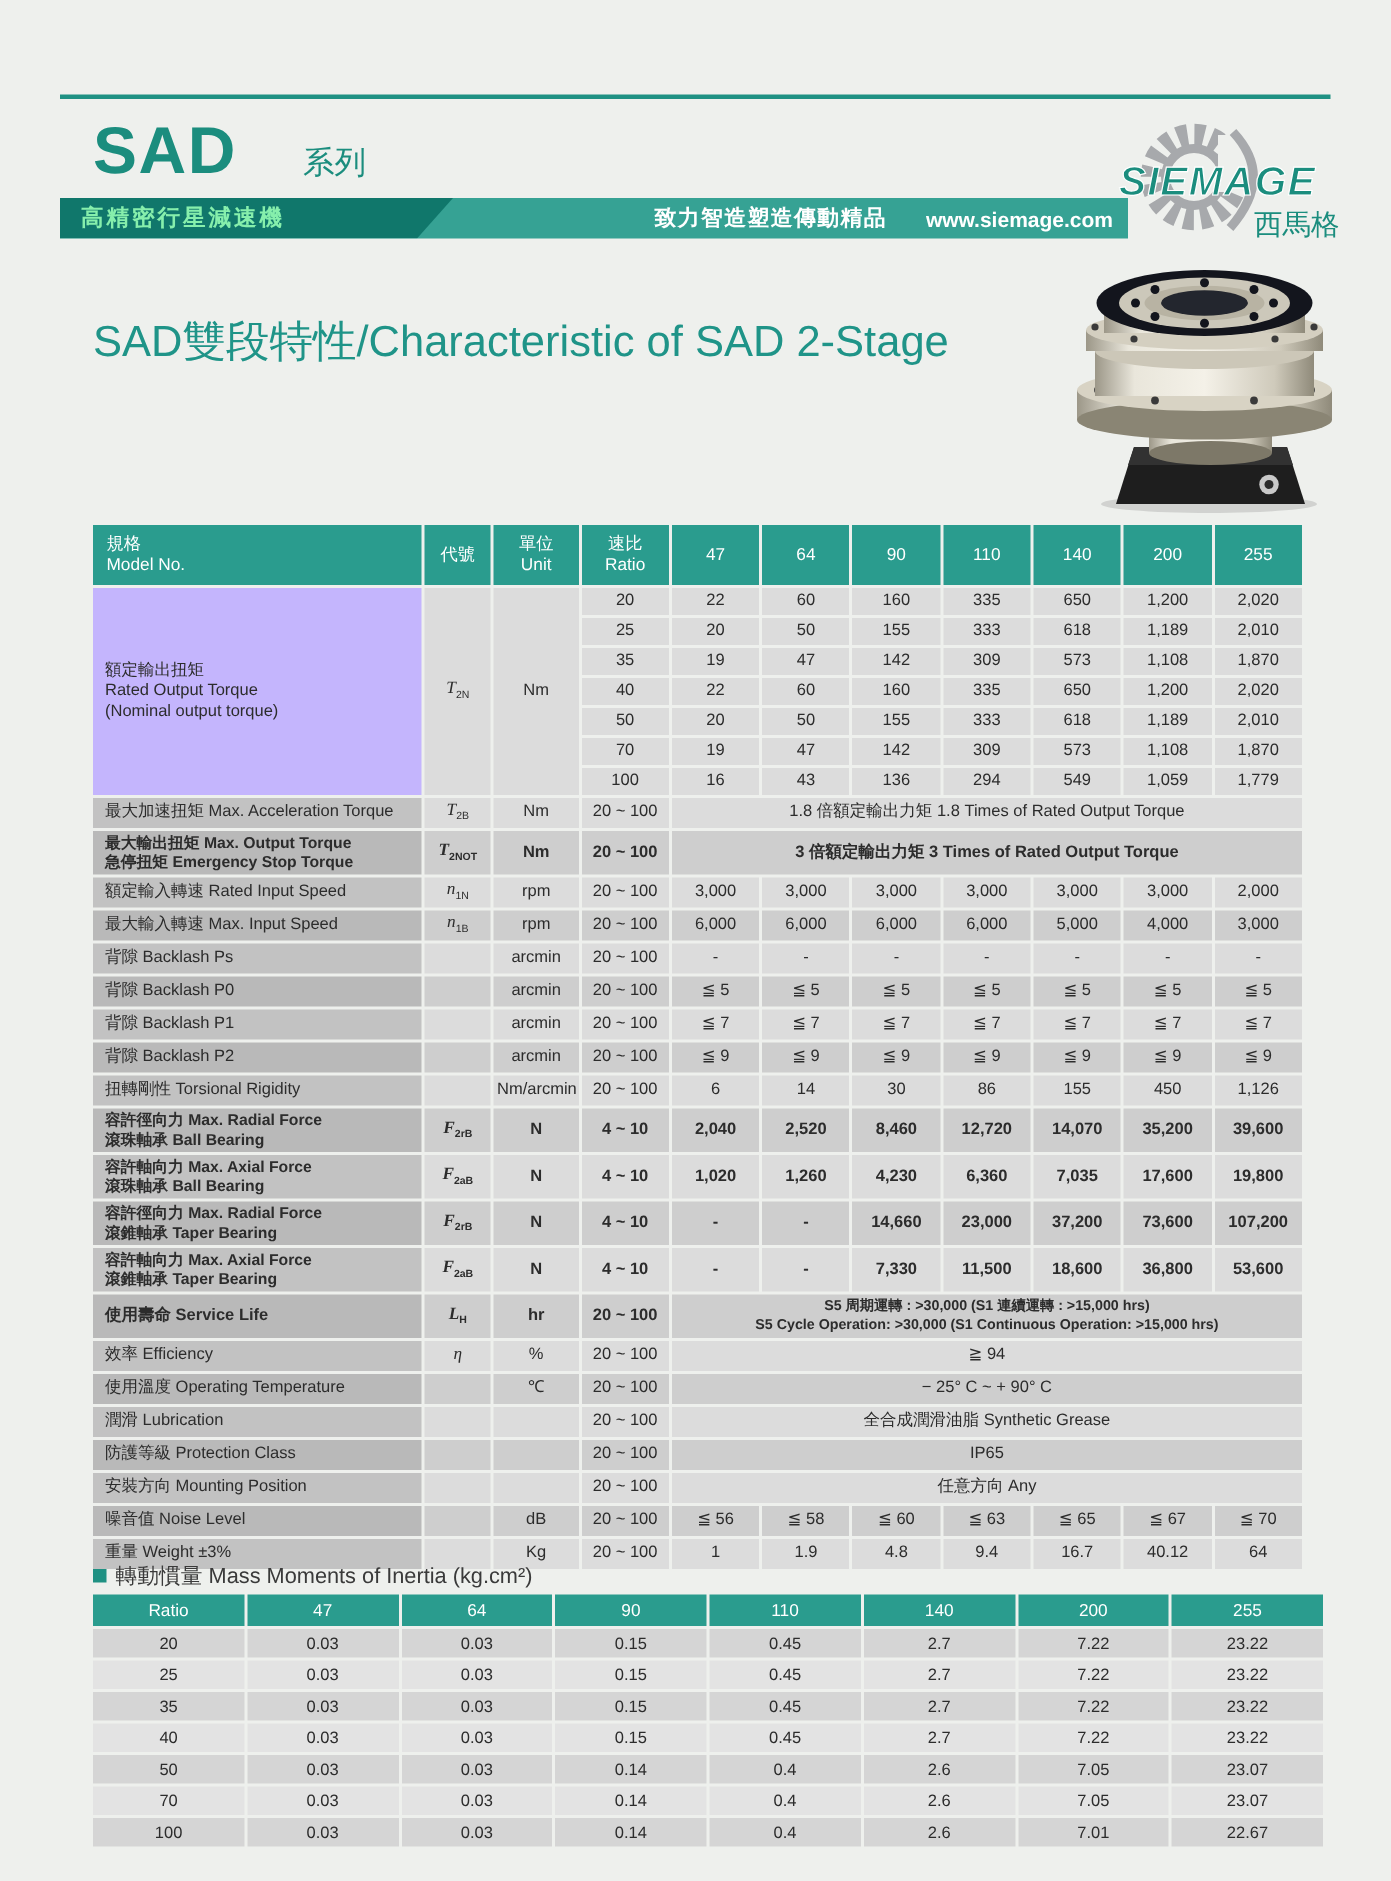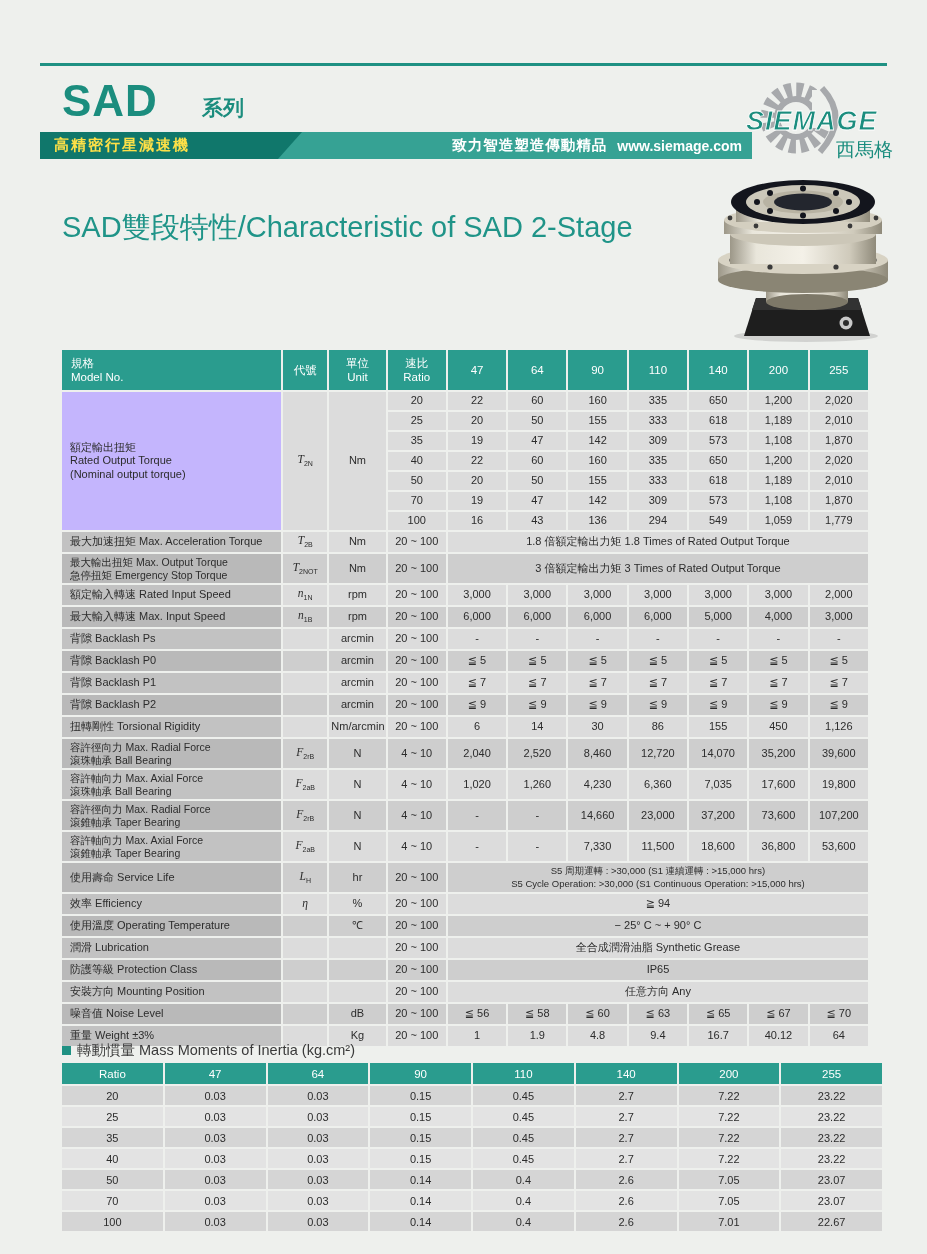--- a/index.html
+++ b/index.html
@@ -5,50 +5,50 @@
   html,body{margin:0;padding:0;}
   body{width:927px;height:1254px;background:#eef0ed;font-family:"Liberation Sans",sans-serif;color:#333;}
   .page{position:relative;width:927px;height:1254px;overflow:hidden;margin-top:48px;}
   .rule{position:absolute;left:40px;width:847px;background:#1f9183;}
   .rule.top{top:15px;height:3px;}
   .rule.bottom{top:1245px;height:2px;}
 
   
   .masthead{position:absolute;left:62px;top:34px;width:820px;height:50px;}
   .series{position:absolute;left:0;top:-6px;font-size:44px;font-weight:bold;color:#1b8d7e;letter-spacing:1px;}
-  .series-suffix{position:absolute;left:140px;top:12px;font-size:21px;font-weight:bold;color:#1b8d7e;text-align:right;}
+  .series-suffix{position:absolute;left:140px;top:12px;font-size:21px;font-weight:normal;color:#1b8d7e;text-align:right;}
   .tagline{position:absolute;left:218px;top:2px;color:#1b8d7e;}
   .tagline .zh{font-size:16px;font-weight:bold;font-family:"Liberation Serif",serif;}
   .tagline .en{font-size:10.5px;font-weight:bold;margin-top:2px;}
 
   
   .banner{position:absolute;left:40px;top:84px;width:712px;height:27px;background:#36a294;}
   .banner-dark{position:absolute;left:0;top:0;width:262px;height:27px;background:#10776b;
     clip-path:polygon(0 0,262px 0,238px 27px,0 27px);display:flex;align-items:center;}
-  .banner-dark span{color:#fde047;font-size:15px;font-family:"Liberation Serif",serif;font-weight:bold;padding-left:14px;letter-spacing:2px;}
-  .banner-right{position:absolute;right:10px;top:0;height:27px;display:flex;align-items:center;gap:10px;color:#fff;}
+  .banner-dark span{color:#86efac;font-size:15px;font-family:"Liberation Serif",serif;font-weight:bold;padding-left:14px;letter-spacing:2px;}
+  .banner-right{position:absolute;right:10px;top:0;height:27px;display:flex;align-items:center;gap:26px;color:#fff;}
   .banner-right .zh{font-size:14.5px;font-weight:bold;letter-spacing:1px;}
   .banner-right .url{font-size:14px;font-weight:bold;}
 
   
   .logo{position:absolute;left:738px;top:24px;width:160px;height:95px;}
   .logo svg{display:block;}
 
   
   .page-title{position:absolute;left:62px;top:160px;font-size:29px;color:#1f9488;font-weight:normal;margin:0;}
   .photo{position:absolute;left:686px;top:112px;width:228px;height:182px;}
 
   
   table{border-collapse:separate;border-spacing:2px;table-layout:fixed;}
   #spec-table{position:absolute;left:60px;top:300px;width:810px;}
   #spec-table th{background:#2a9c8e;color:#fff;font-weight:normal;font-size:11.5px;height:36px;line-height:1.25;vertical-align:middle;text-align:center;padding:2px 3px;}
   #spec-table th.model{text-align:left;padding-left:9px;}
   #spec-table td{font-size:11px;text-align:center;vertical-align:middle;padding:1px 2px;line-height:1.2;color:#2c2c2c;height:18px;}
   #spec-table tr.sub td{height:16px;}
-  #spec-table tr.two td{height:27px;}
+  #spec-table tr.two td{height:27px;font-weight:bold;}
   #spec-table td.lab{text-align:left;padding-left:8px;background:#c2c2c2;}
   #spec-table tr.D td.lab{background:#b9b9b9;}
   #spec-table td.glab{background:#c4b5fd;text-align:left;padding-left:8px;}
   #spec-table td.val{background:#dcdcdc;}
   #spec-table tr.D td.val{background:#cecece;}
   #spec-table td .l2{font-size:10.5px;}
   #spec-table td.span2 div{font-size:9.5px;line-height:1.35;}
   .sym{font-family:"Liberation Serif",serif;font-style:italic;font-size:11.5px;}
   sub{font-size:7px;}
 

